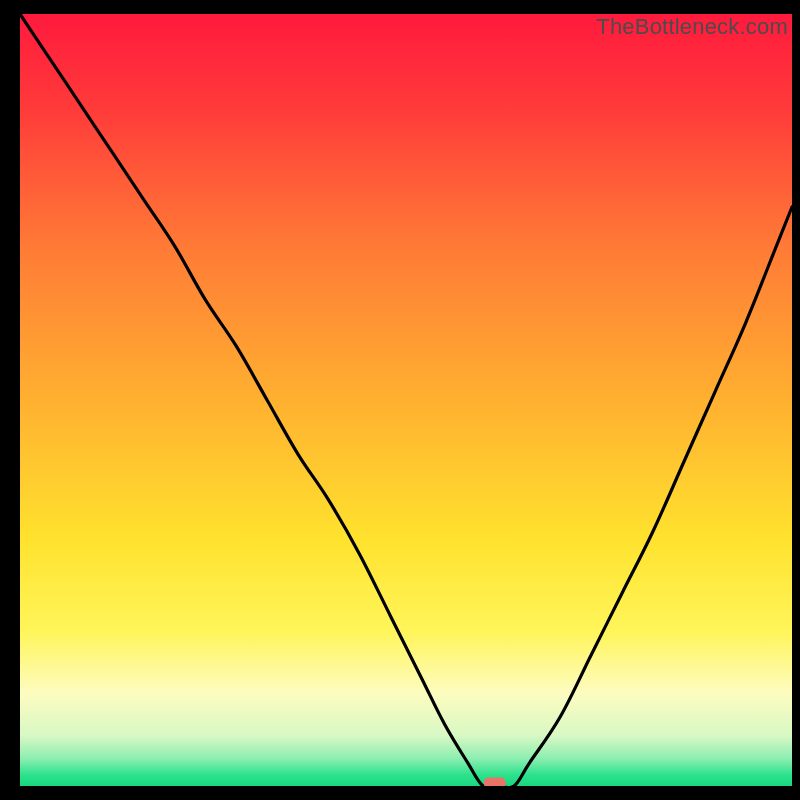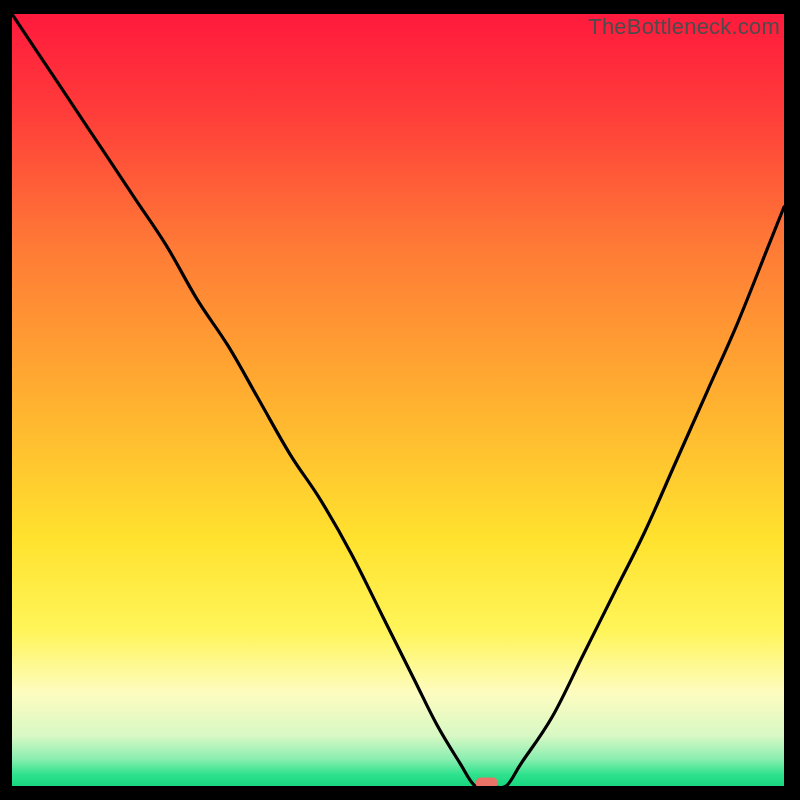--- a/index.html
+++ b/index.html
@@ -6,21 +6,21 @@
     margin: 0;
     padding: 0;
     width: 800px;
     height: 800px;
     background: #000;
     font-family: Arial, Helvetica, sans-serif;
     overflow: hidden;
   }
   .frame {
     position: absolute;
-    left: 12px;
+    left: 20px;
     top: 14px;
     width: 772px;
     height: 772px;
     background: #86efac;
   }
   .plot-area {
     position: absolute;
     left: 0;
     top: 0;
     width: 772px;

